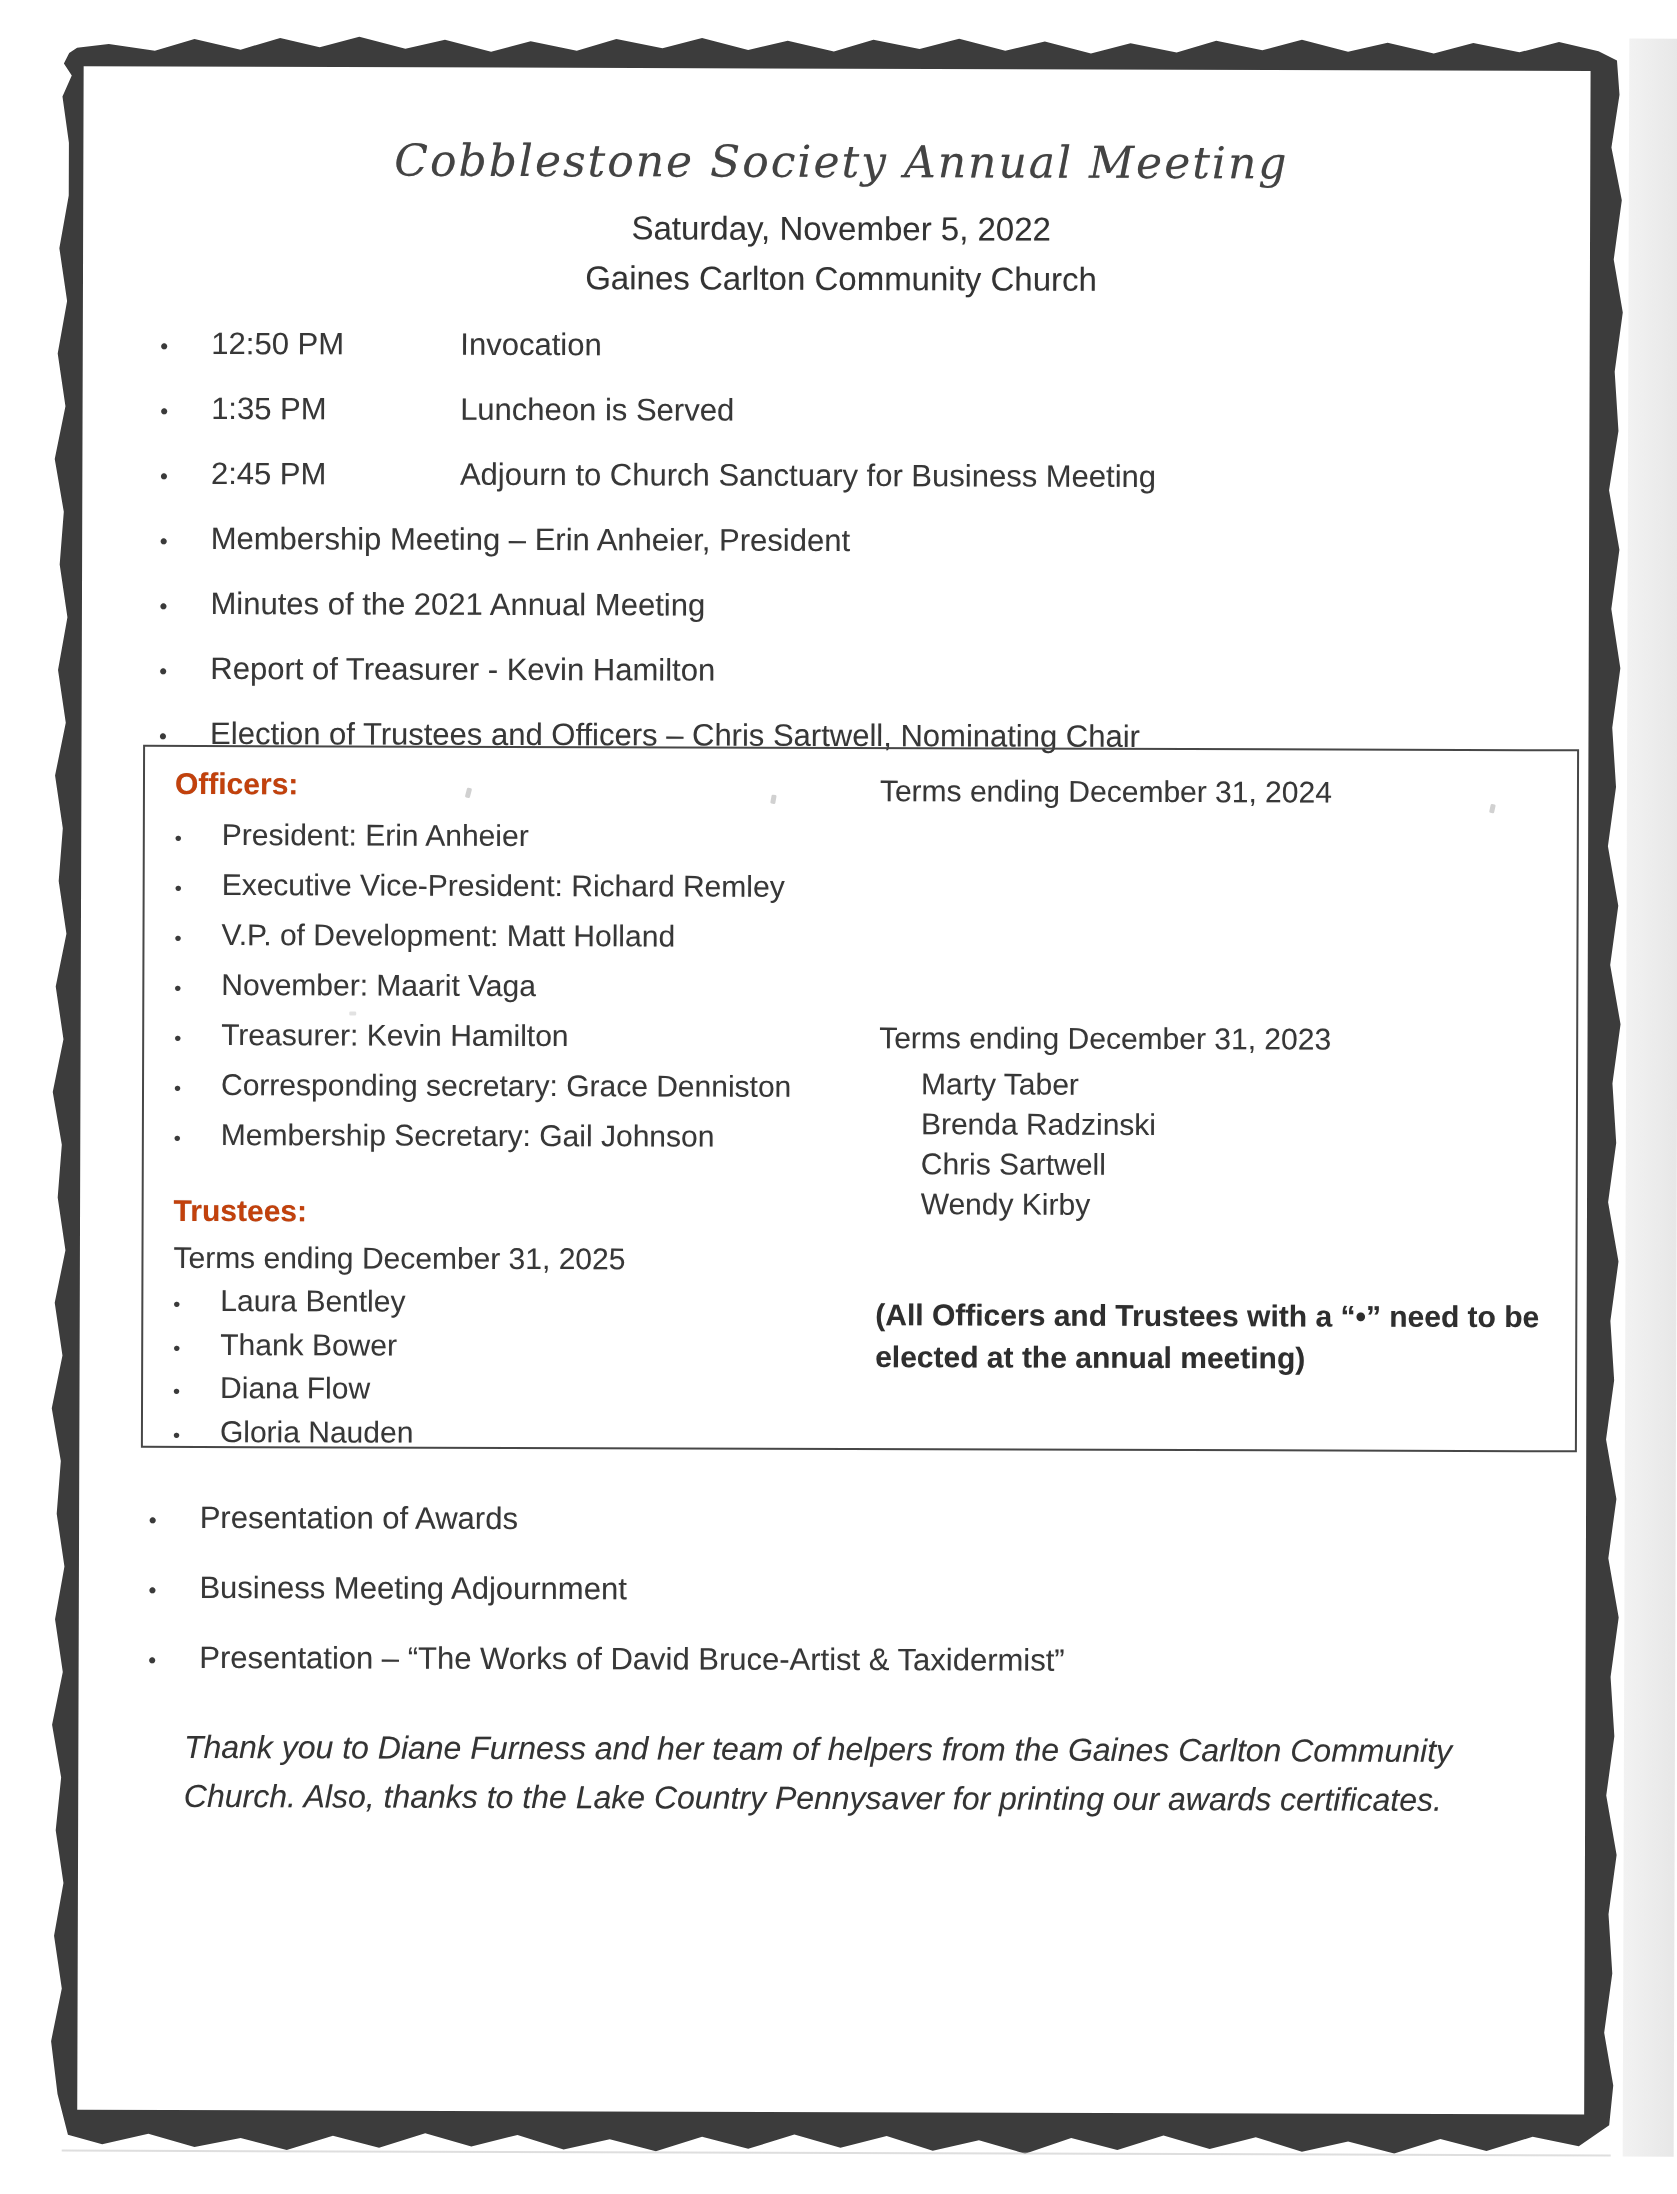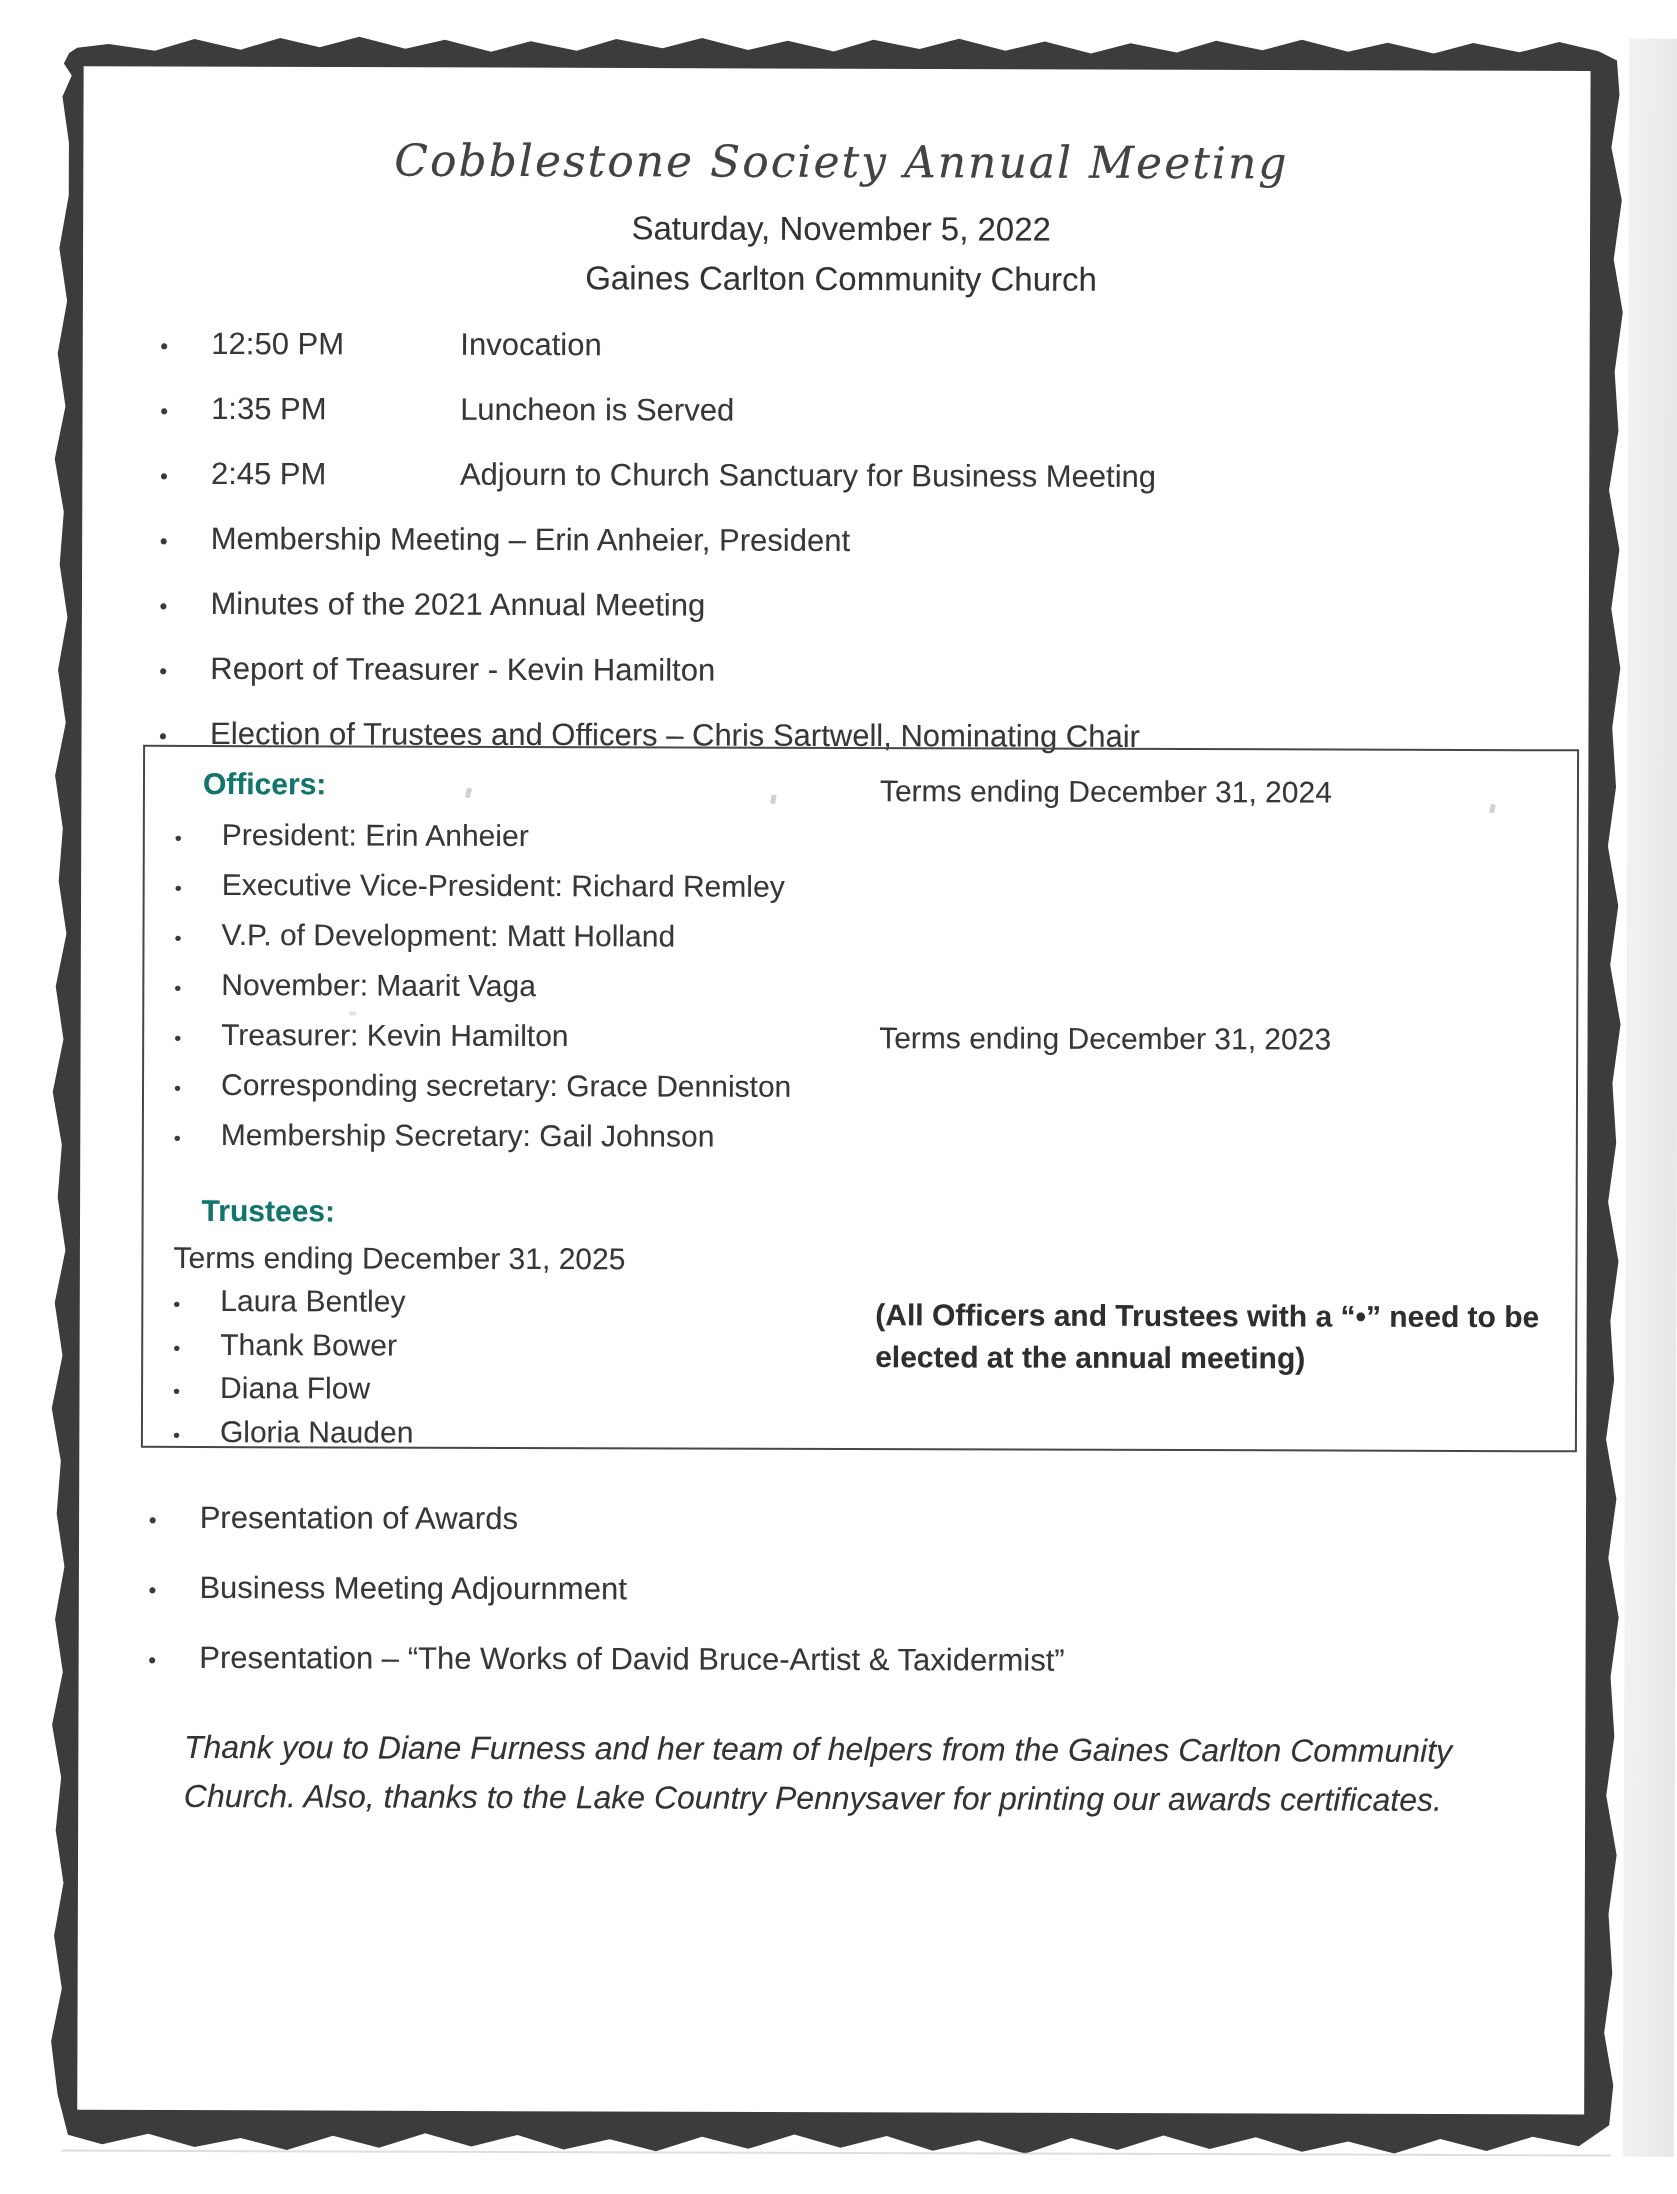--- a/index.html
+++ b/index.html
@@ -30,22 +30,22 @@
   .main-list{position:absolute;top:328px;left:158px;width:1385px;}
   .row{display:flex;align-items:baseline;line-height:36px;margin-bottom:26px;
     font-size:31px;color:#373737;text-shadow:0 0 0.7px rgba(70,70,70,.28);}
   .bullet{flex:0 0 51px;font-size:22.4px;color:#3a3a3a;}
   .time{flex:0 0 249px;}
   .event{flex:1;}
   .officers-box{
     position:absolute;top:747px;left:142px;width:1432px;height:699px;
     border:2px solid #474747;background:transparent;
   }
-  .officers-box .h{position:absolute;font-size:30px;font-weight:bold;color:#0f766e;
-    text-shadow:0 0 0.7px rgba(60,60,60,.3);margin-left:28px;}
+  .officers-box .h{position:absolute;font-size:30px;font-weight:bold;color:#c2410c;
+    text-shadow:0 0 0.7px rgba(60,60,60,.3);}
   .box-text{font-size:30px;color:#373737;text-shadow:0 0 0.7px rgba(70,70,70,.28);}
   .officers-h{left:30px;top:20px;}
   .officer-rows{position:absolute;left:30px;top:71px;width:699px;}
   .brow{display:flex;align-items:baseline;line-height:33px;margin-bottom:13px;}
   .brow .bullet{flex:0 0 47px;font-size:20px;}
   .trustees-h{left:30px;top:447px;text-align:right;}
   .terms-line{position:absolute;font-size:30px;color:#373737;
     text-shadow:0 0 0.7px rgba(70,70,70,.28);}
   .terms-2025{left:30px;top:494px;}
   .trustee-rows{position:absolute;left:30px;top:537px;width:659px;}
@@ -201,20 +201,26 @@
         </div>
         <div class="trow">
           <span class="bullet">•</span>
           <span>Gloria Nauden</span>
         </div>
       </div>
 
       <div class="terms-line terms-2024">Terms ending December 31, 2024</div>
 
       <div class="terms-line terms-2023">Terms ending December 31, 2023</div>
+      <div class="names-2023 box-text">
+        <div class="name-line">Marty Taber</div>
+        <div class="name-line">Brenda Radzinski</div>
+        <div class="name-line">Chris Sartwell</div>
+        <div class="name-line">Wendy Kirby</div>
+      </div>
 
       <div class="box-note">(All Officers and Trustees with a “•” need to be elected at the annual meeting)</div>
     </div>
 
     <div class="closing-list">
       <div class="row">
         <span class="bullet">•</span>
         <span class="event">Presentation of Awards</span>
       </div>
       <div class="row">

